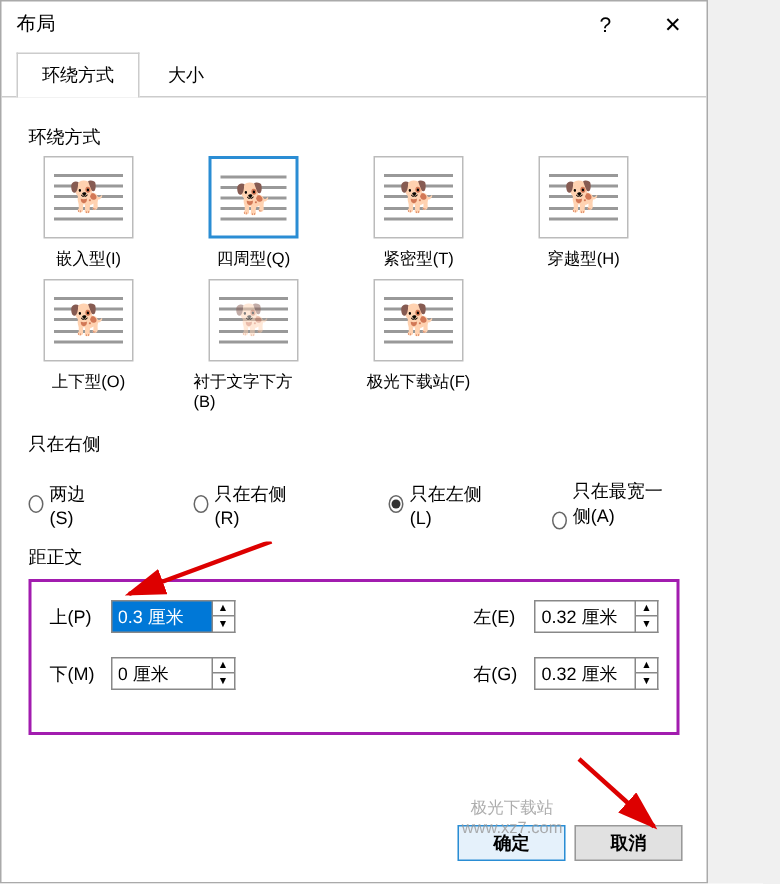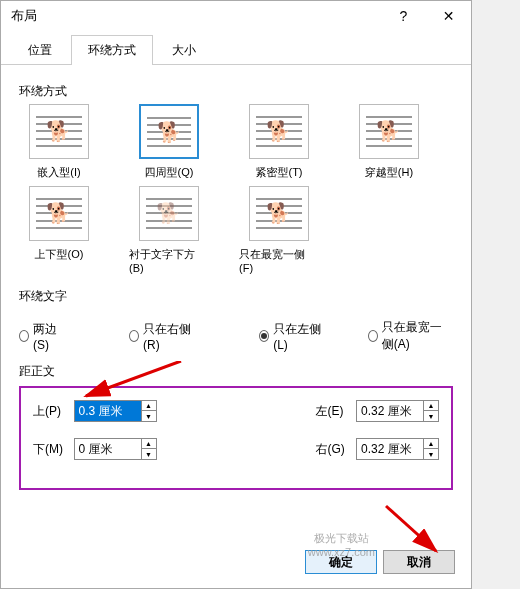--- a/index.html
+++ b/index.html
@@ -46,21 +46,20 @@
 
 <div class="dialog">
 
   <div class="titlebar">
     <span class="titlebar-title">布局</span>
     <div class="titlebar-btn">?</div>
     <div class="titlebar-btn">✕</div>
   </div>
 
   <div class="tabs">
-    <div class="tab">位置</div>
     <div class="tab active">环绕方式</div>
     <div class="tab">大小</div>
   </div>
   <div class="tab-line"></div>
 
   <div class="content">
 
     <div class="group-label">环绕方式</div>
 
     <div class="wrap-grid">
@@ -132,39 +131,39 @@
       </div>
       <div class="wrap-cell">
         <div class="wrap-icon">
           <div class="line"></div>
             <div class="line"></div>
             <div class="line"></div>
             <div class="line"></div>
             <div class="line"></div>
           <span class="dog" style="left:16px;top:14px;">🐕</span>
         </div>
-        <span class="wrap-label">只在最宽一侧(F)</span>
+        <span class="wrap-label">极光下载站(F)</span>
       </div>
     </div>
 
-    <div class="group-label">环绕文字</div>
+    <div class="group-label">只在右侧</div>
     <div class="radio-row">
       <div class="radio-item">
         <span class="radio"></span>
         <span>两边(S)</span>
       </div>
       <div class="radio-item" style="margin-left:40px;">
         <span class="radio"></span>
         <span>只在右侧(R)</span>
       </div>
       <div class="radio-item" style="margin-left:40px;">
         <span class="radio checked"></span>
         <span>只在左侧(L)</span>
       </div>
-      <div class="radio-item" style="margin-left:20px;">
+      <div class="radio-item" style="margin-left:20px;align-items:flex-end;">
         <span class="radio"></span>
         <span>只在最宽一侧(A)</span>
       </div>
     </div>
 
     <div class="group-label">距正文</div>
 
     <div class="redbox">
       <div class="dist-row">
         <label>上(P)</label>

